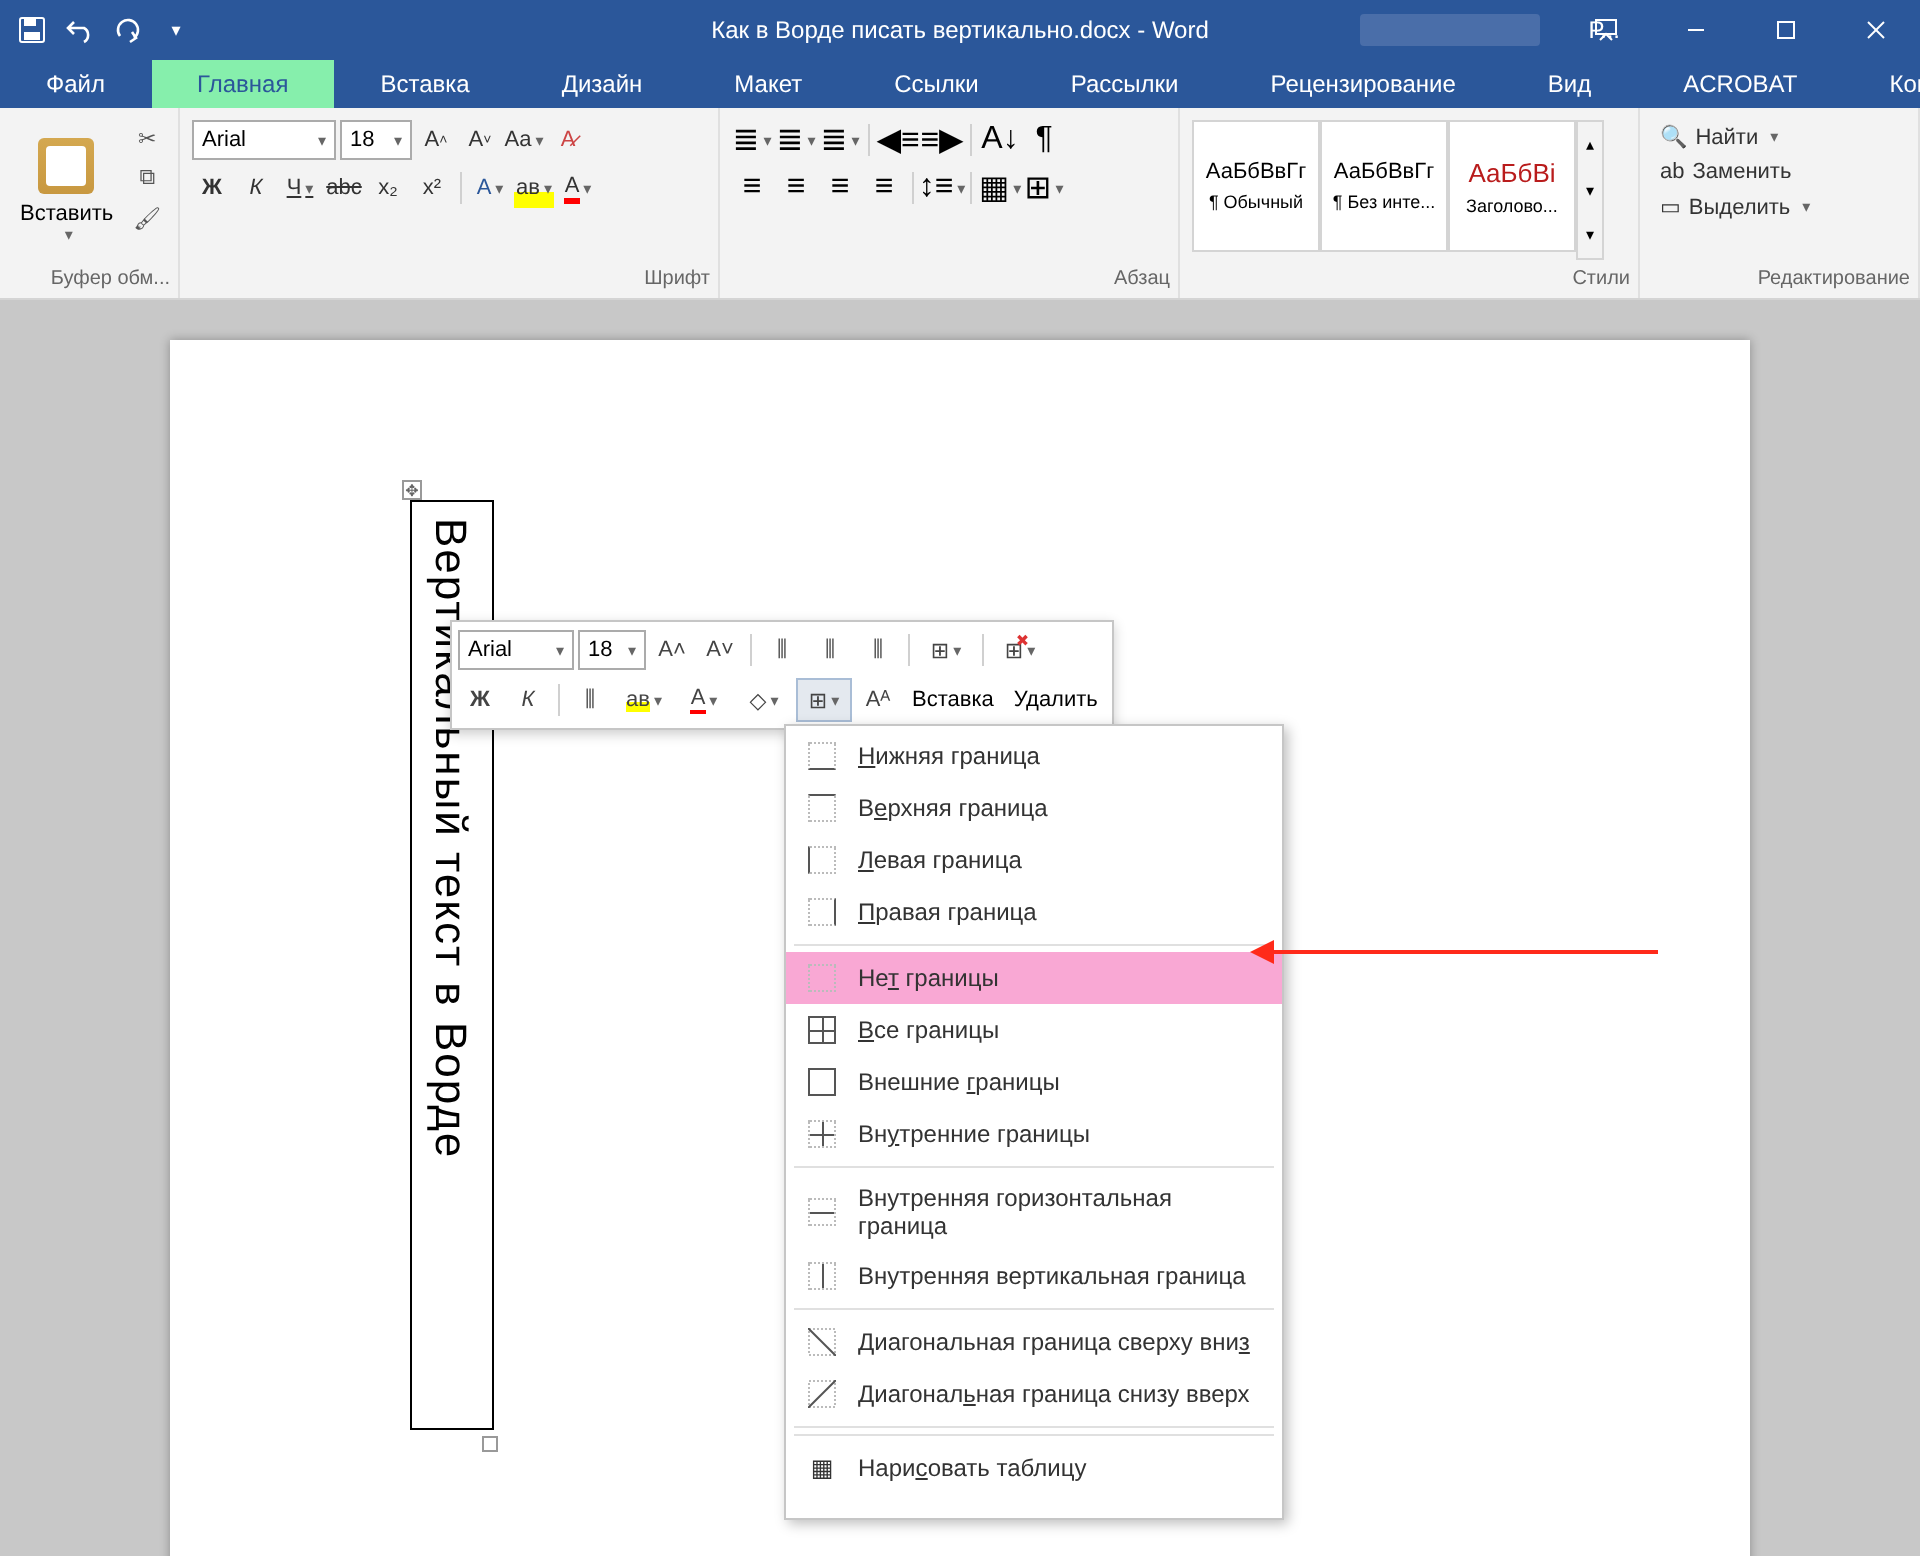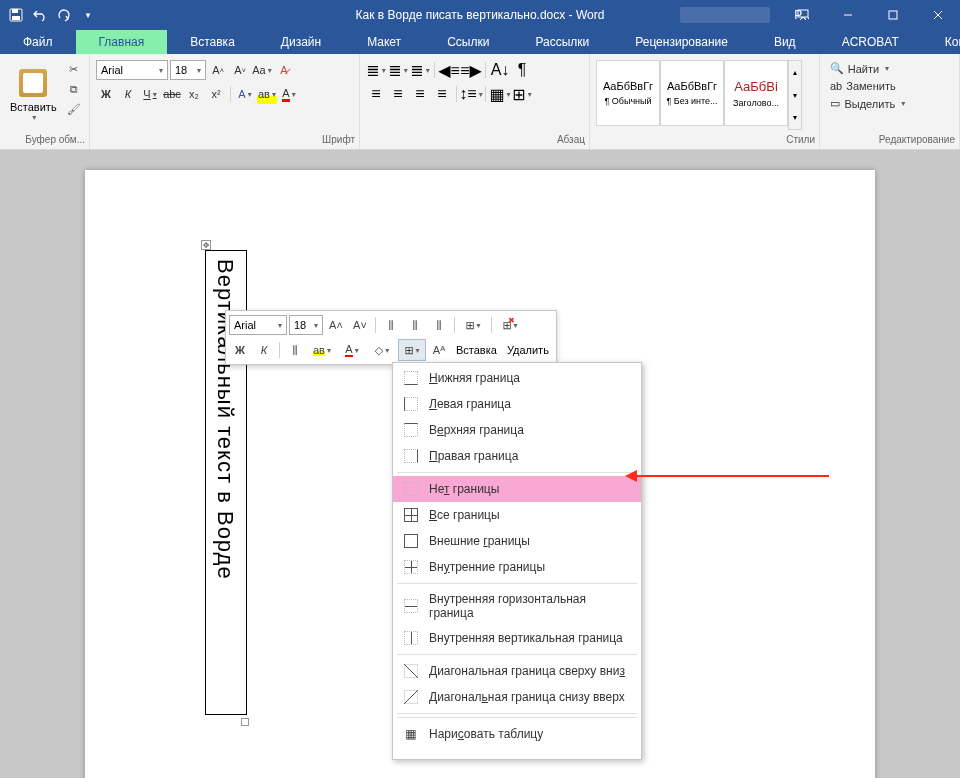--- a/index.html
+++ b/index.html
@@ -365,29 +365,29 @@
 
     <div class="menu">
       <div class="menu-item">
           <span class="menu-icon">
             <span class="border-icon bi-bottom"></span>
           </span>
           <span><u class="access">Н</u>ижняя граница</span>
         </div>
       <div class="menu-item">
           <span class="menu-icon">
+            <span class="border-icon bi-top"></span>
+          </span>
+          <span>В<u class="access">е</u>рхняя граница</span>
+        </div>
+      <div class="menu-item">
+          <span class="menu-icon">
             <span class="border-icon bi-left"></span>
           </span>
           <span><u class="access">Л</u>евая граница</span>
-        </div>
-      <div class="menu-item">
-          <span class="menu-icon">
-            <span class="border-icon bi-top"></span>
-          </span>
-          <span>В<u class="access">е</u>рхняя граница</span>
         </div>
       <div class="menu-item">
           <span class="menu-icon">
             <span class="border-icon bi-right"></span>
           </span>
           <span><u class="access">П</u>равая граница</span>
         </div>
       <div class="menu-sep"></div>
       <div class="menu-item hl">
           <span class="menu-icon">

